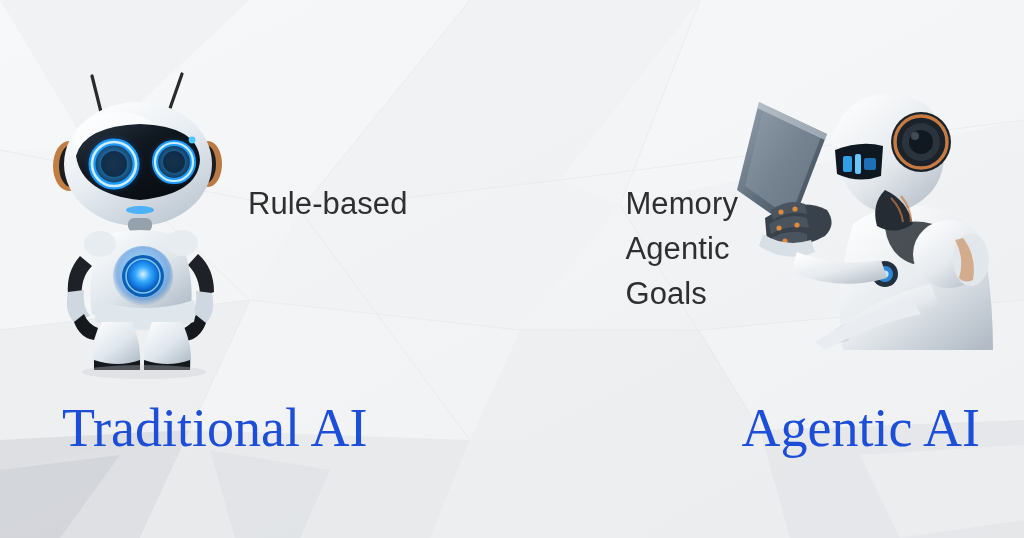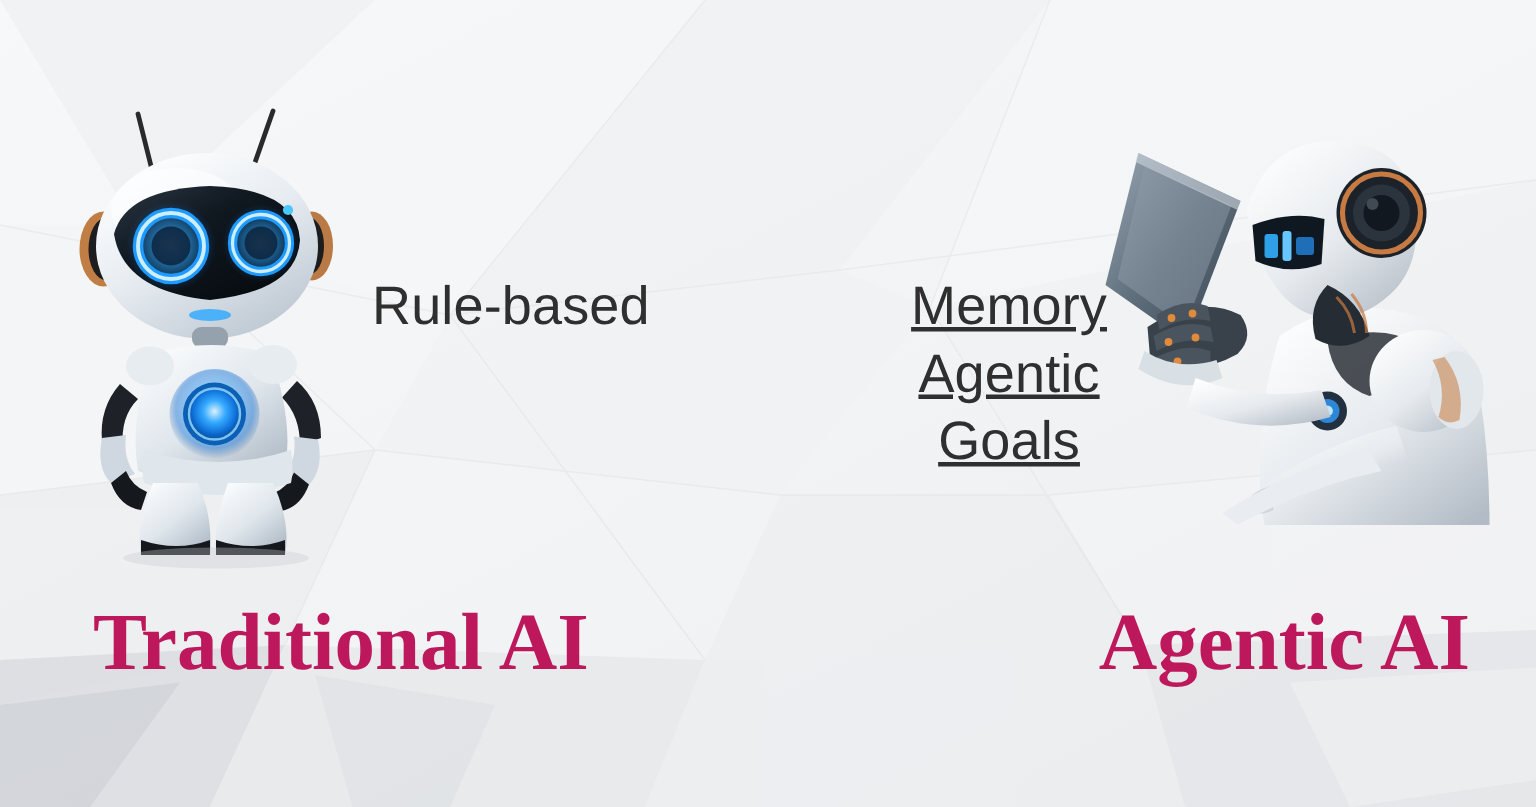--- a/index.html
+++ b/index.html
@@ -18,38 +18,38 @@
 
   
   .bg { position:absolute; inset:0; }
   .bg svg { display:block; width:1024px; height:538px; }
 
   
   .kw {
     position:absolute;
     font-family:"Liberation Sans", sans-serif;
     font-weight:400;
-    font-size:36px;
+    font-size:31px;
     line-height:45px;
     color:#2f2f2f;
     letter-spacing:.1px;
     white-space:nowrap;
   }
   #kw-left  { left:248px; top:181px; text-align:left; }
-  #kw-right { right:286px; top:181px; text-align:center;text-decoration:underline; }
+  #kw-right { right:286px; top:181px; text-align:left; }
   .kw div { height:45px; }
 
   
   .title {
     position:absolute;
     font-family:"Liberation Serif", serif;
-    font-weight:700;
+    font-weight:400;
     font-size:54px;
     line-height:60px;
-    color:#be185d;
+    color:#1d4ed8;
     white-space:nowrap;
   }
   #title-left  { left:62px;  top:398px; }
   #title-right { right:44px; top:398px;text-align:center; }
 
   
   .art { position:absolute; }
   #art-left  { left:40px;  top:60px;  width:210px; height:310px; }
   #art-right { left:735px; top:78px;  width:270px; height:272px; }
   .art svg { display:block; overflow:visible; }

